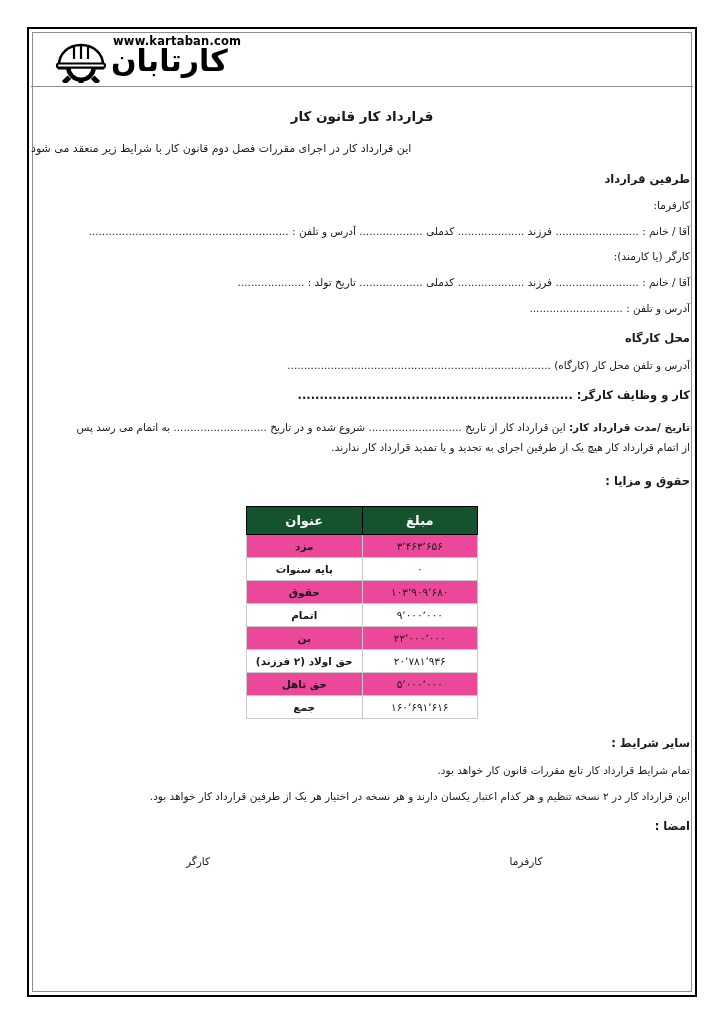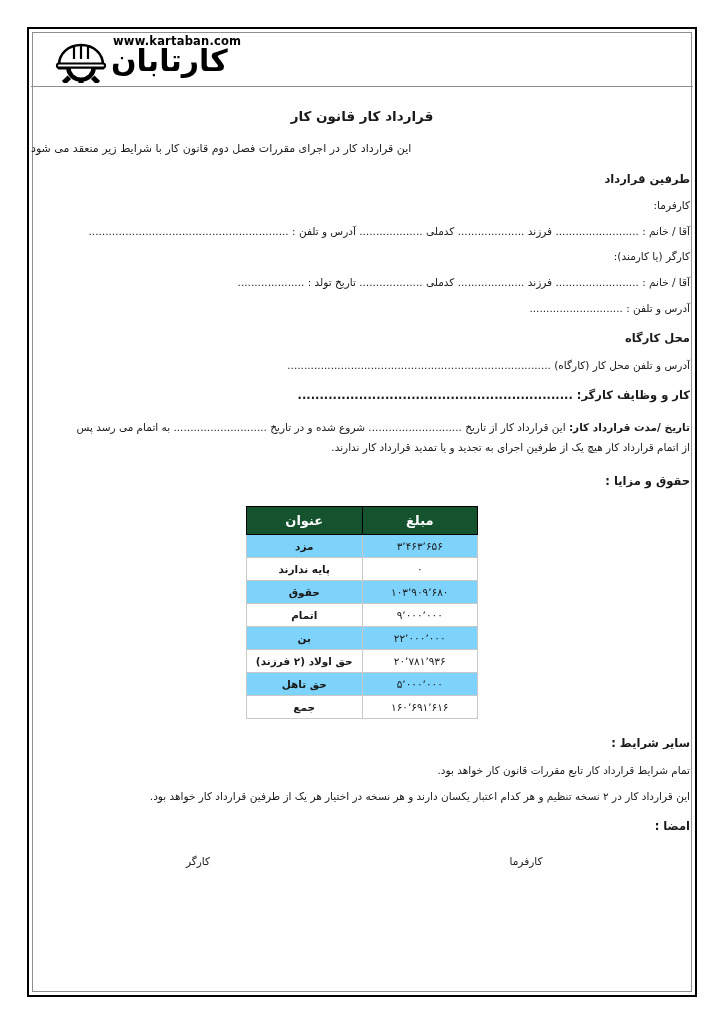--- a/index.html
+++ b/index.html
@@ -161,21 +161,21 @@
     color: #ffffff;
     font-size: 13px;
     font-weight: bold;
     height: 28px;
     border: 1px solid #000000;
   }
   table.salary td.label {
     font-weight: bold;
     width: 104px;
   }
-  table.salary tbody tr.odd td { background: #7dd3fc; }
+  table.salary tbody tr.odd td { background: #ec4899; }
   table.salary tbody tr.even td { background: #ffffff; }
 
   
   .sign-row {
     margin-top: 22px;
     display: flex;
     direction: rtl;
     font-size: 10.5px;
     padding: 0 3px;
   }
@@ -258,21 +258,21 @@
           <th>عنوان</th>
         </tr>
       </thead>
       <tbody>
         <tr class="odd">
           <td>۳٬۴۶۳٬۶۵۶</td>
           <td class="label">مزد</td>
         </tr>
         <tr class="even">
           <td>۰</td>
-          <td class="label">پایه ندارند</td>
+          <td class="label">پایه سنوات</td>
         </tr>
         <tr class="odd">
           <td>۱۰۳٬۹۰۹٬۶۸۰</td>
           <td class="label">حقوق</td>
         </tr>
         <tr class="even">
           <td>۹٬۰۰۰٬۰۰۰</td>
           <td class="label">اتمام</td>
         </tr>
         <tr class="odd">

